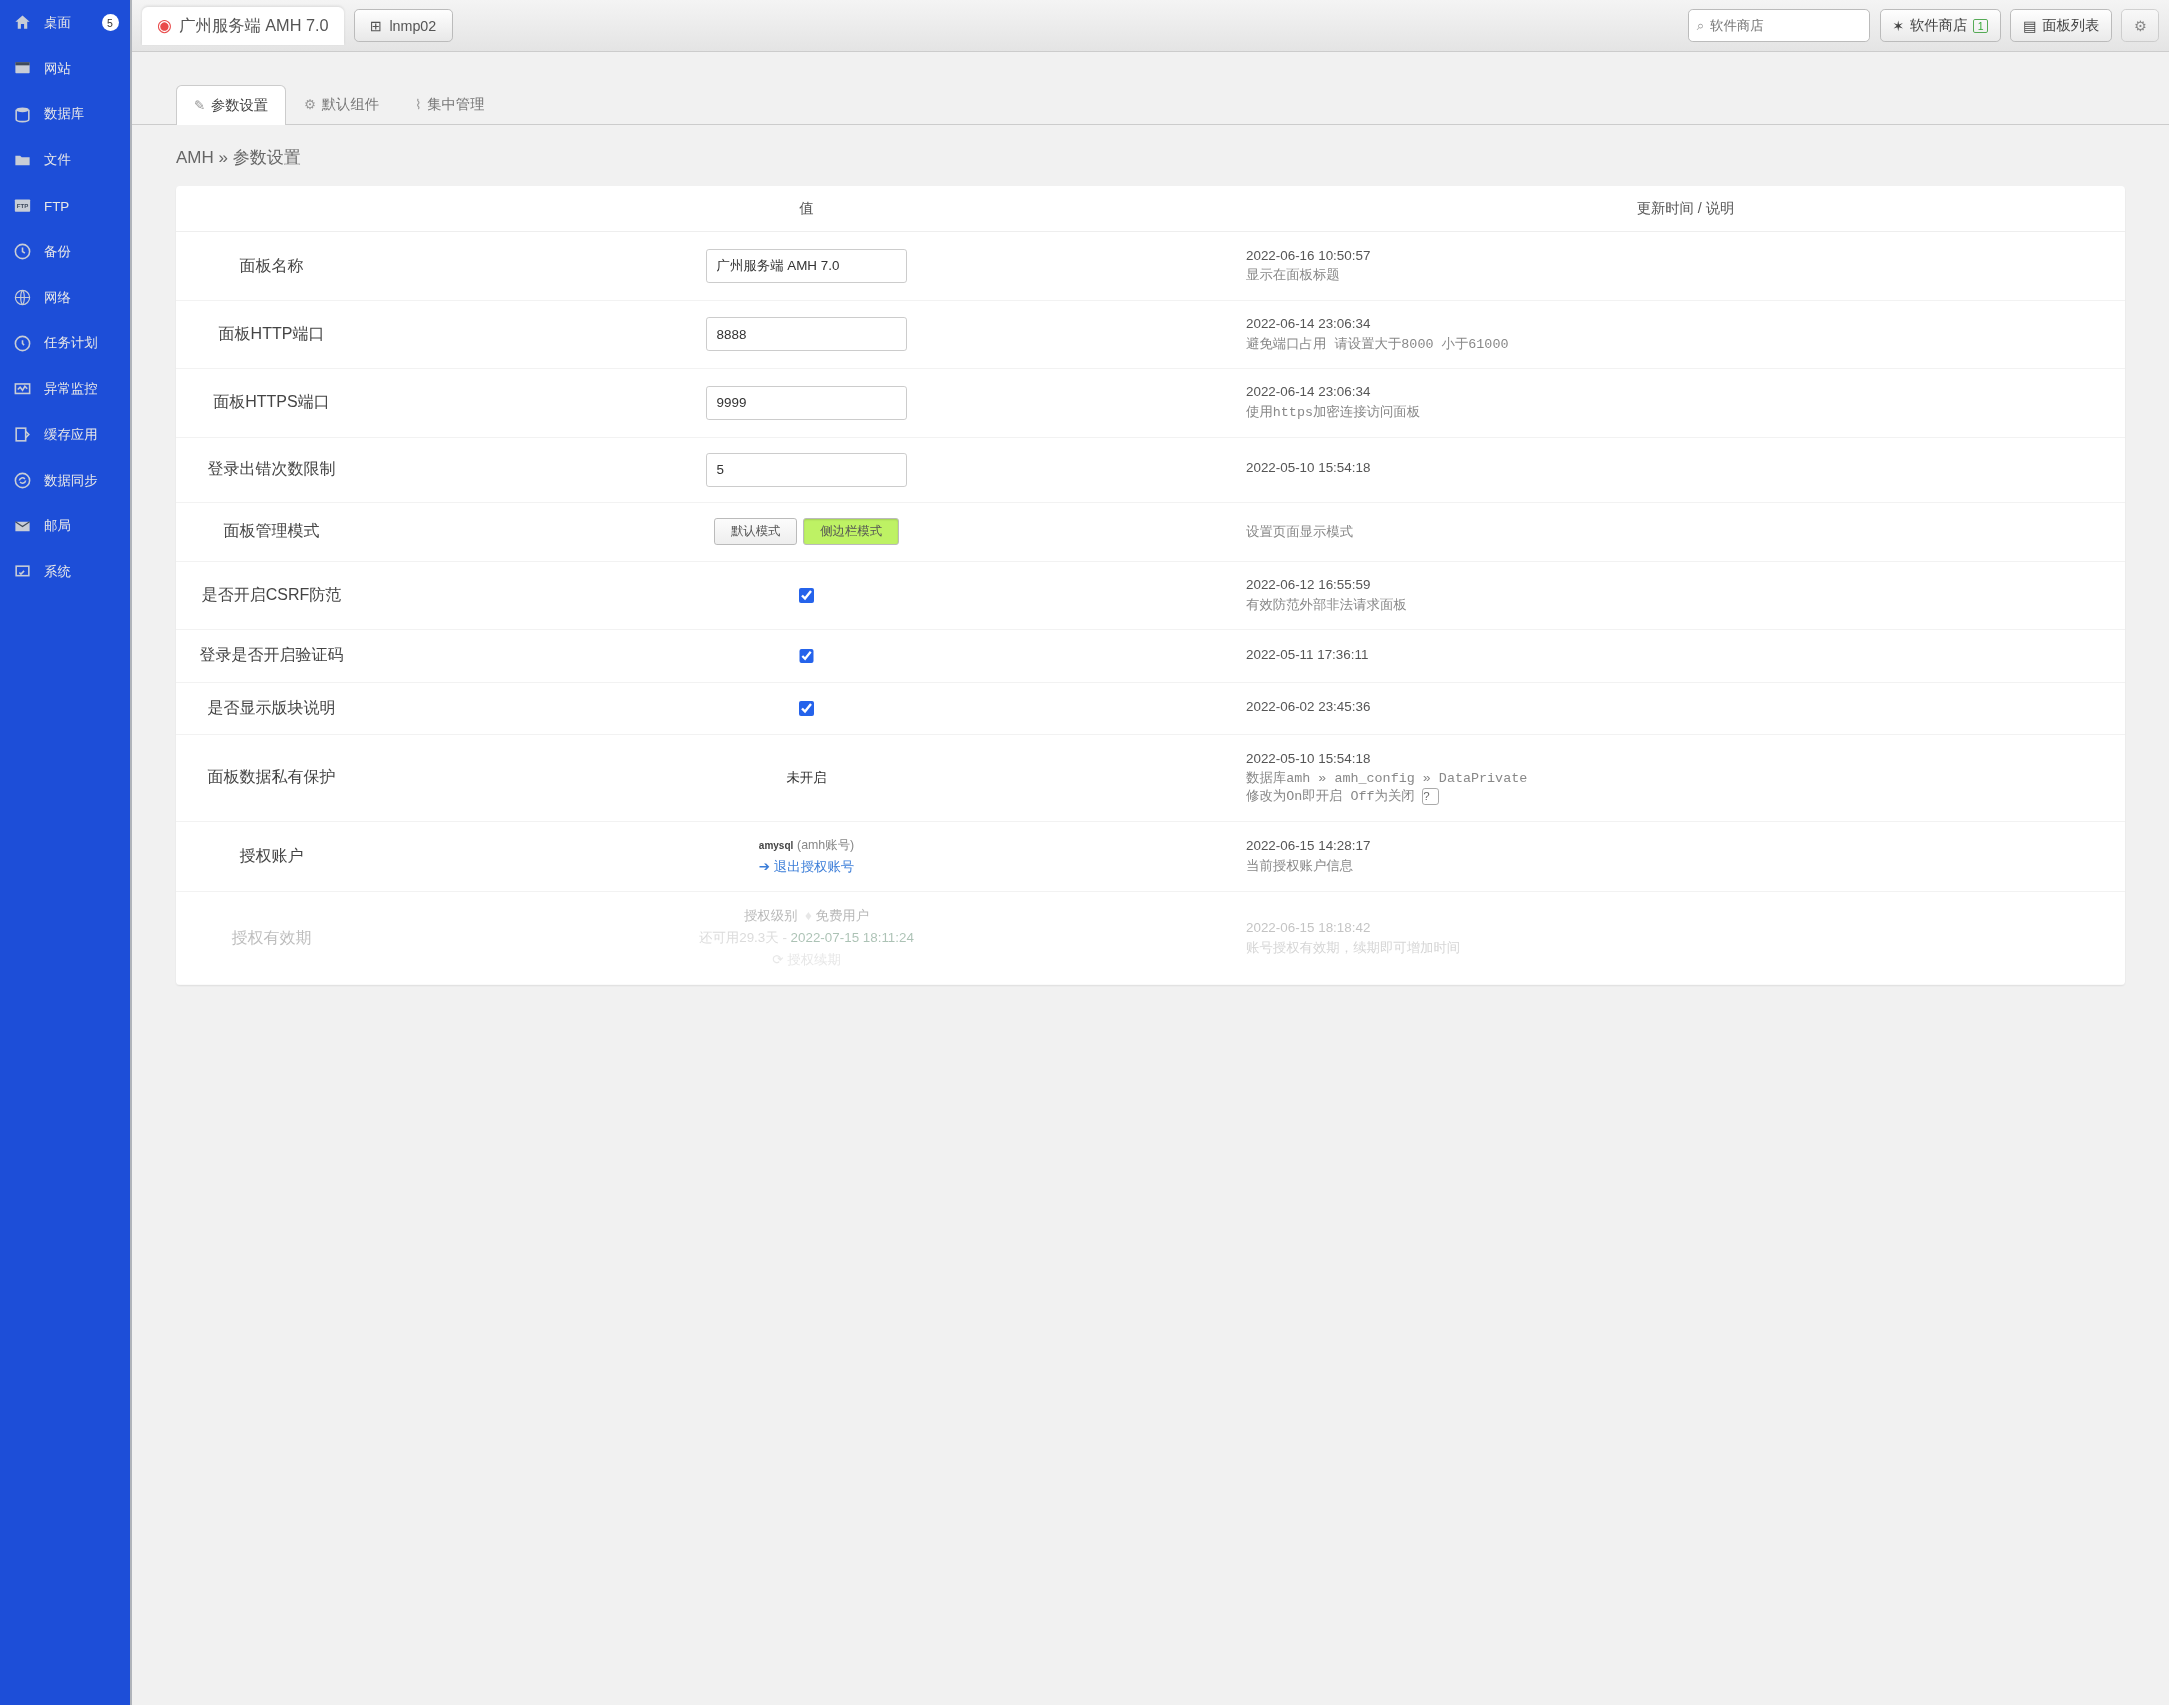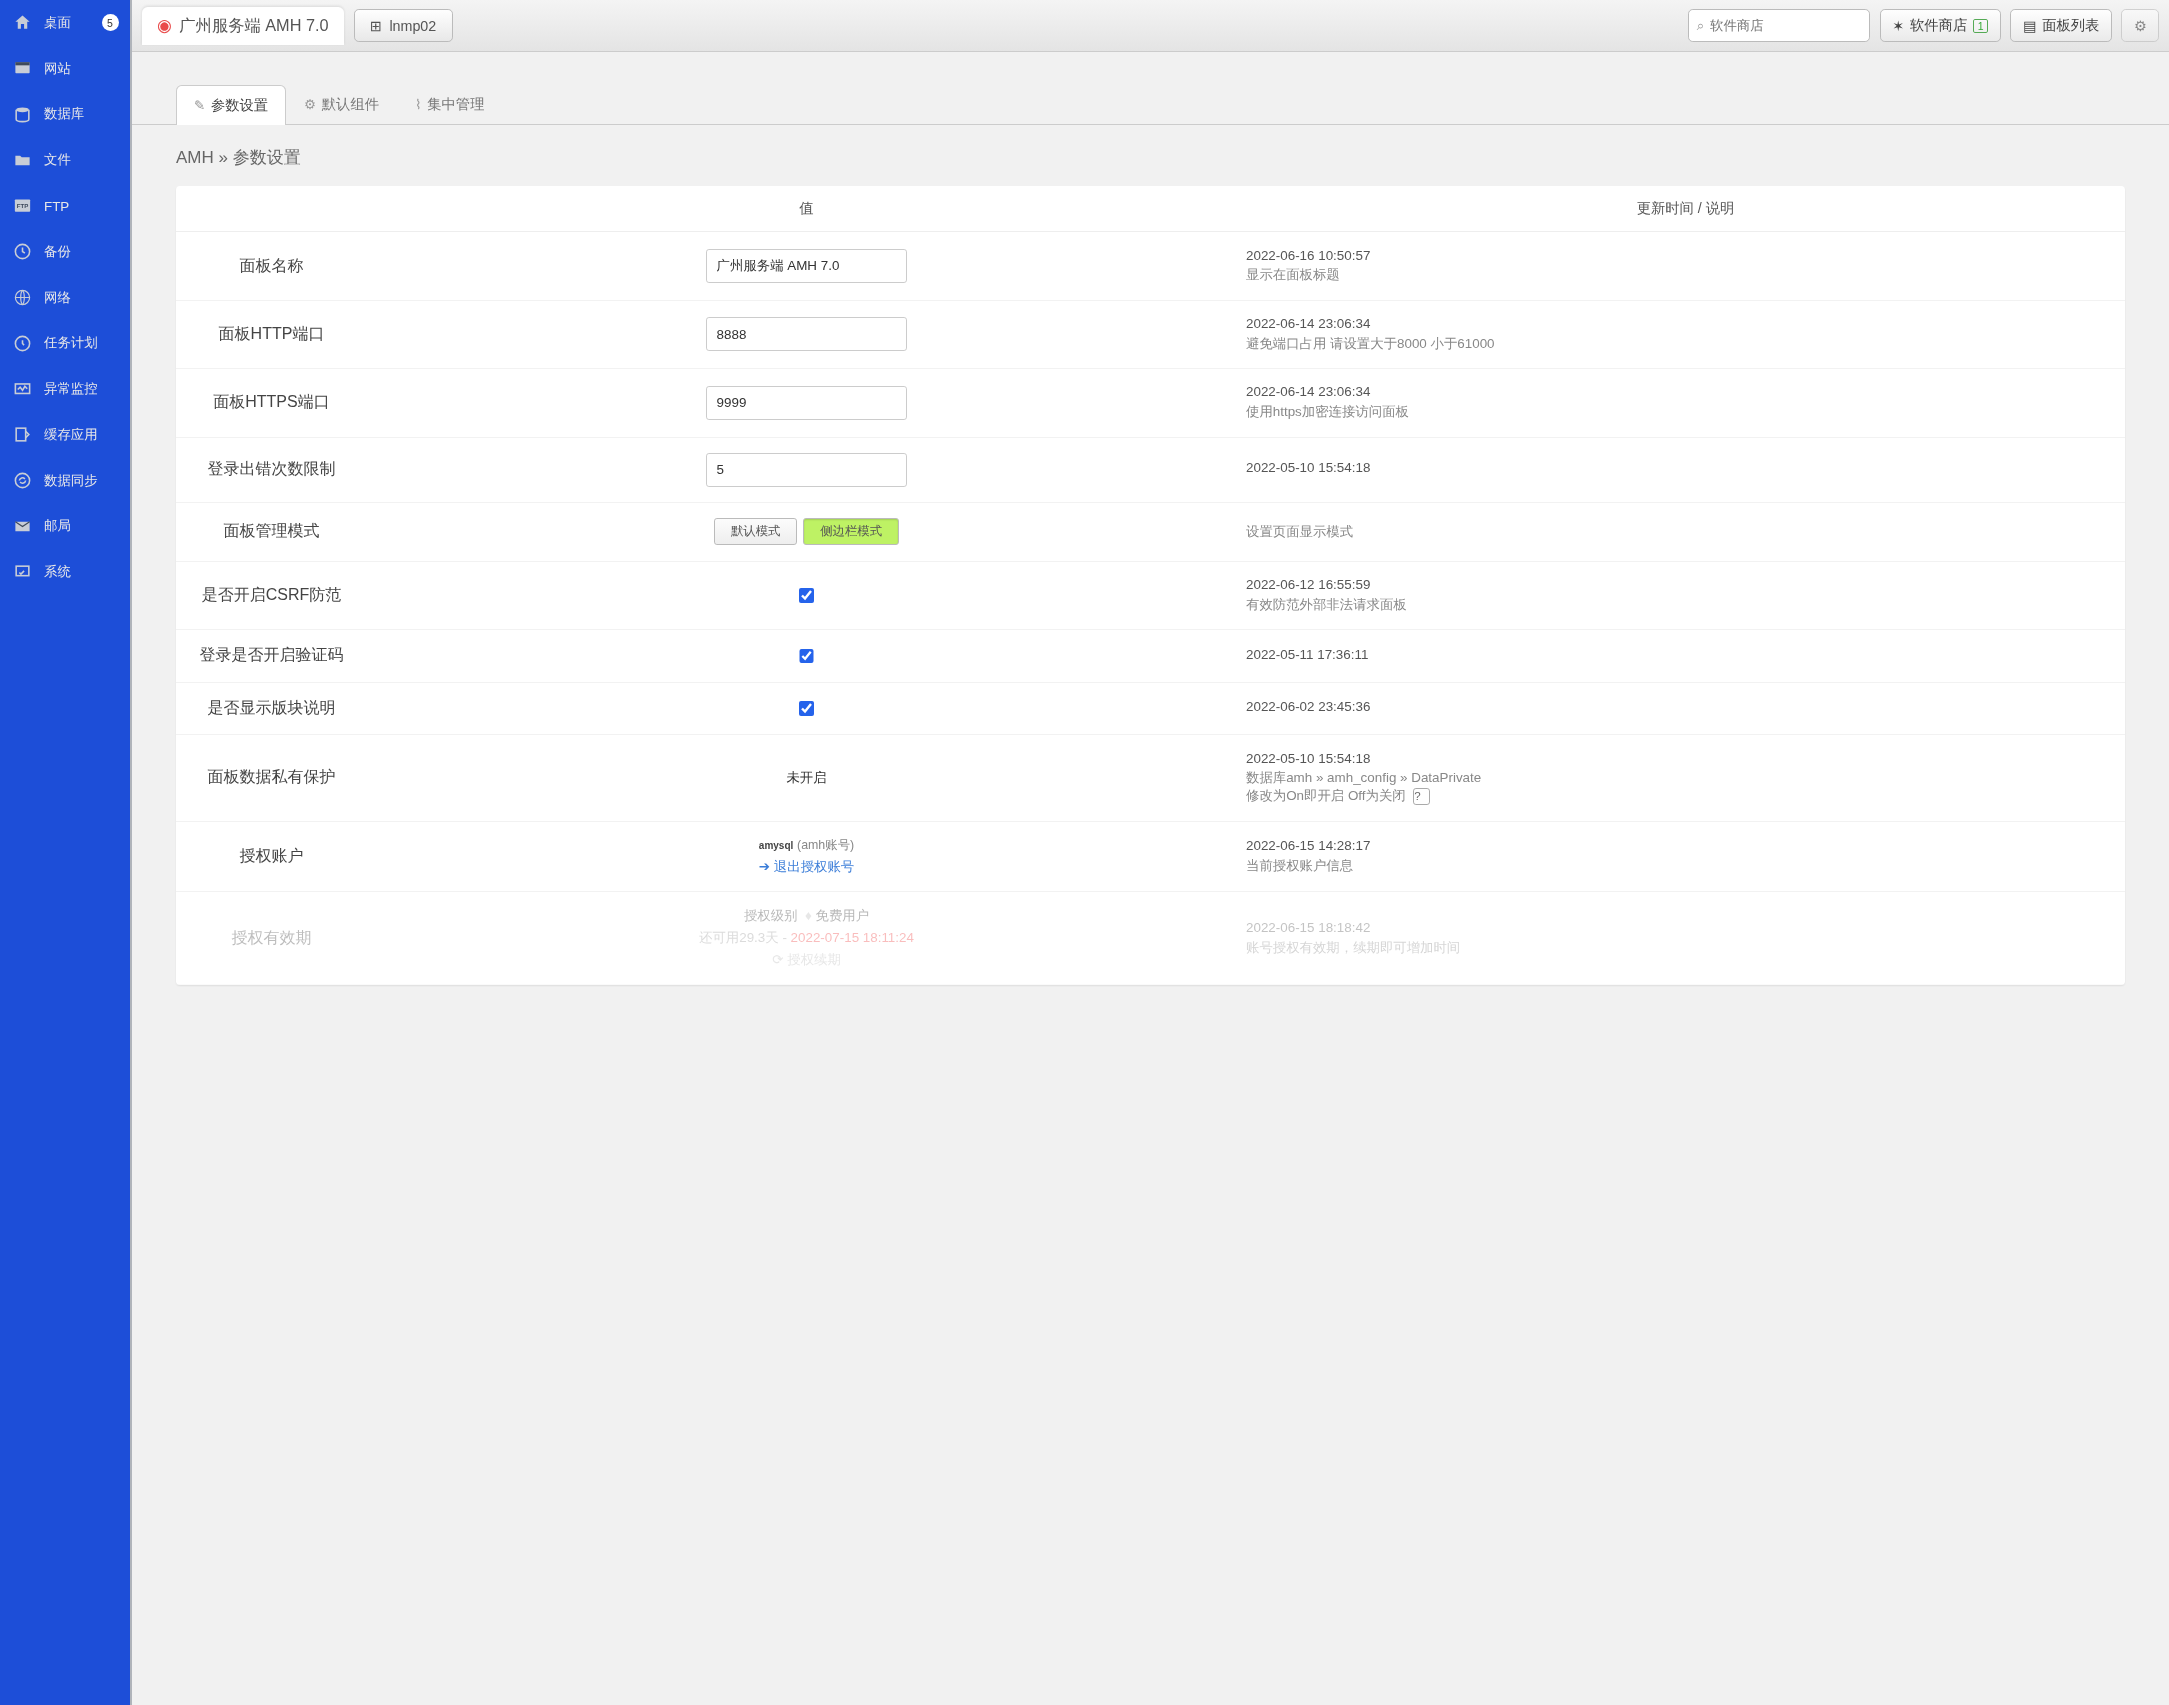--- a/index.html
+++ b/index.html
@@ -35,21 +35,21 @@
 .thead { display: flex; border-bottom: 1px solid #eee; }
 .thead > div { flex: 1; text-align: center; padding: 13.4px 0; color: #555; font-size: 14.3px; }
 .thead > div:first-child { flex: 0 0 191px; }
 
 .row { display: flex; align-items: center; border-bottom: 1px solid #f2f2f2; padding: 15.3px 0; }
 .row.faded { opacity: 0.35; }
 .cell-label { flex: 0 0 191px; text-align: center; color: #444; font-size: 16px; }
 .cell-value { flex: 1; display: flex; justify-content: center; align-items: center; flex-direction: column; gap: 3.8px; }
 .cell-desc { flex: 1; text-align: left; color: #666; font-size: 13.4px; }
 .cell-desc .ts { color: #555; margin-bottom: 3.8px; display: block; }
-.cell-desc .hint { color: #888; }
+.cell-desc .hint { color: #888; font-family: Liberation Mono, monospace; }
 
 .text-input { width: 201px; height: 34px; border: 1px solid #ccc; border-radius: 2.9px; padding: 0 9.6px; font-size: 13.4px; color: #333; }
 .btn-group { display: flex; gap: 5.7px; }
 .sm-btn { height: 27px; padding: 0 16px; border: 1px solid #bbb; border-radius: 2.9px; background: linear-gradient(#fcfcfc,#eee); color: #555; font-size: 12.4px; cursor: pointer; }
 .sm-btn.selected { background: #bef264; box-shadow: inset 0 1px 1.9px rgba(0,0,0,0.15); }
 .chk { width: 14.3px; height: 14.3px; accent-color: #2563eb; }
 .acct-name { color: #444; font-size: 10px; }
 .acct-sub { color: #888; font-size: 12.4px; }
 .logout-link { color: #3b7dd8; cursor: pointer; display: flex; align-items: center; gap: 3.8px; font-size: 13.4px; }
 .help-badge { display:inline-block; border:1px solid #aaa; border-radius:2.9px; width:17px; height:17px; line-height:15.3px; font-size:11.5px; color:#666; margin-left:3.8px; }
@@ -324,21 +324,21 @@
             <span>退出授权账号</span>
           </div>
       </div>
       <div class="cell-desc"><span class="ts">2022-06-15 14:28:17</span><span class="hint">当前授权账户信息</span></div>
     </div>
 
     <div class="row faded">
       <div class="cell-label">授权有效期</div>
       <div class="cell-value">
         <div><span>授权级别</span>&nbsp;&nbsp;<span class="diamond">♦</span> <span>免费用户</span></div>
-        <div style="color:#999"><span>还可用29.3天 - </span><span style="color:#ef4444">2022-07-15 18:11:24</span></div>
+        <div style="color:#999"><span>还可用29.3天 - </span><span style="color:#14532d">2022-07-15 18:11:24</span></div>
         <div class="renew-link">
             <span>⟳</span>
             <span>授权续期</span>
           </div>
       </div>
       <div class="cell-desc"><span class="ts">2022-06-15 18:18:42</span><span class="hint">账号授权有效期，续期即可增加时间</span></div>
     </div>
 
   </div>
 </div>

